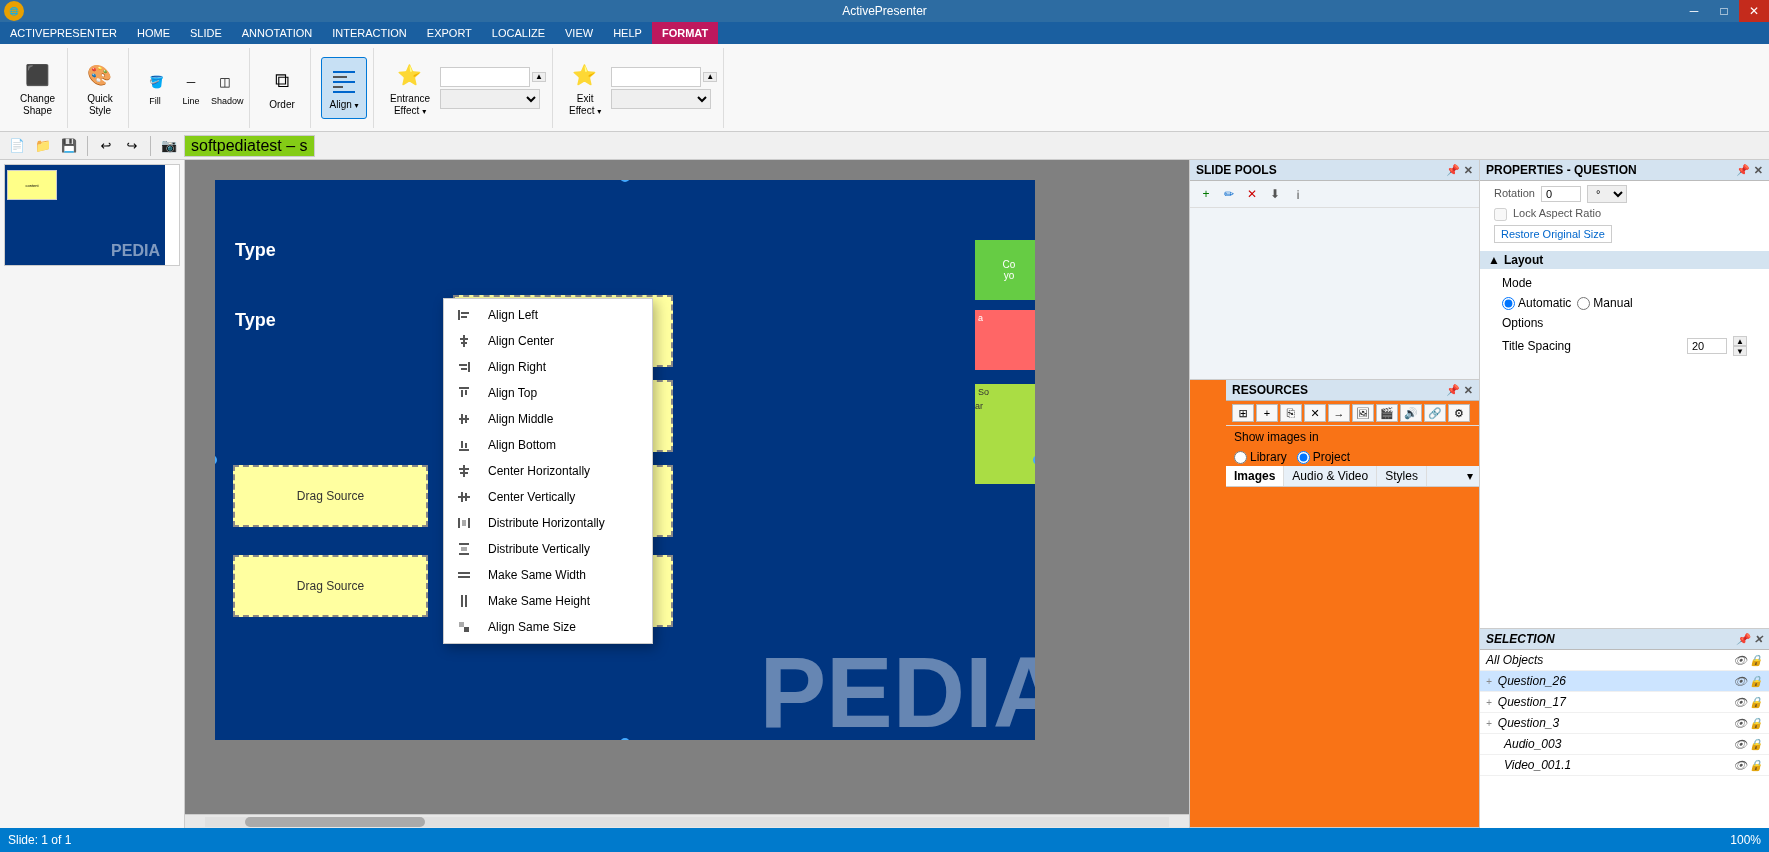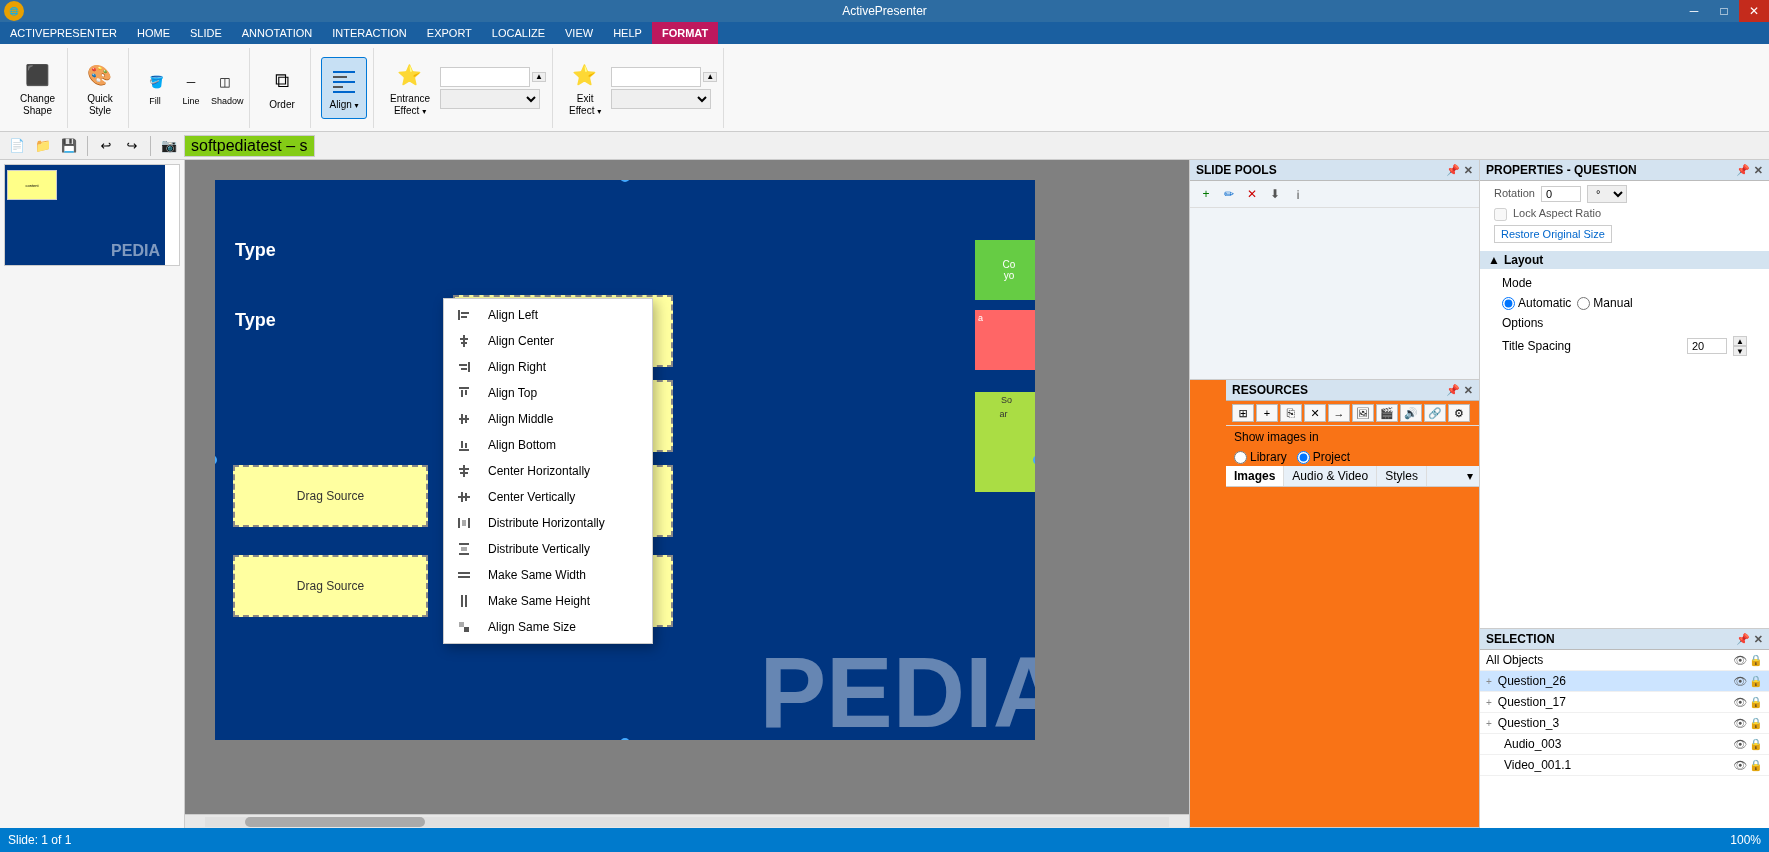--- a/index.html
+++ b/index.html
@@ -308,20 +308,21 @@
       cursor: pointer;
     }
     .layout-mode-row {
       display: flex; align-items: center; gap: 6px; padding: 3px 8px;
       font-size: 11px;
     }
 
     
     #selection-panel {
       background: white;
+      font-style: italic;
     }
     .sel-header {
       background: #d4e3f0;
       padding: 3px 6px;
       font-size: 11px;
       font-weight: bold;
       display: flex; align-items: center; justify-content: space-between;
       border-bottom: 1px solid #bbb;
     }
     .sel-item {
@@ -392,24 +393,23 @@
     .pink-box {
       position: absolute;
       background: #ff6666;
       right: 0; top: 130px;
       width: 60px;
       height: 60px;
     }
     .yellow-box2 {
       position: absolute;
       background: #aadd44;
-      right: 0; top: 212px;
+      right: 0; top: 204px;
       width: 60px;
       height: 100px;
-      text-align: center;
     }
 
     
     #h-scroll {
       height: 14px;
       background: #e8e8e8;
       border-top: 1px solid #ccc;
       display: flex;
       align-items: center;
     }

